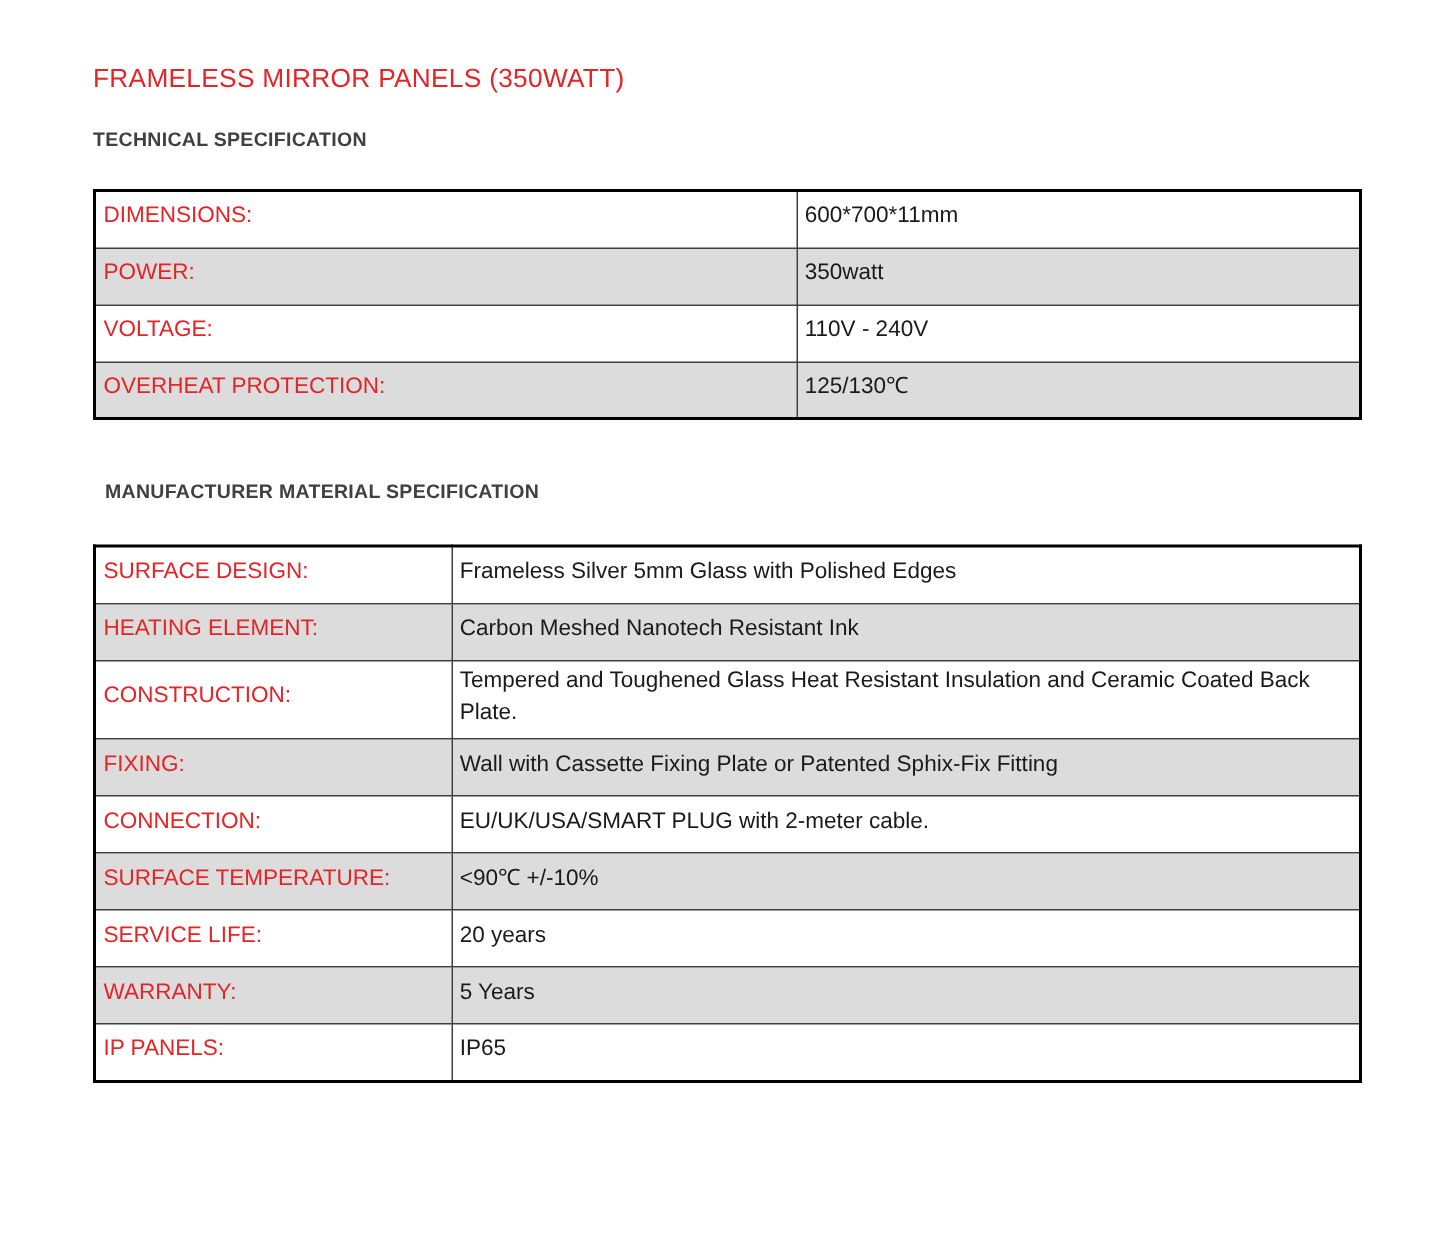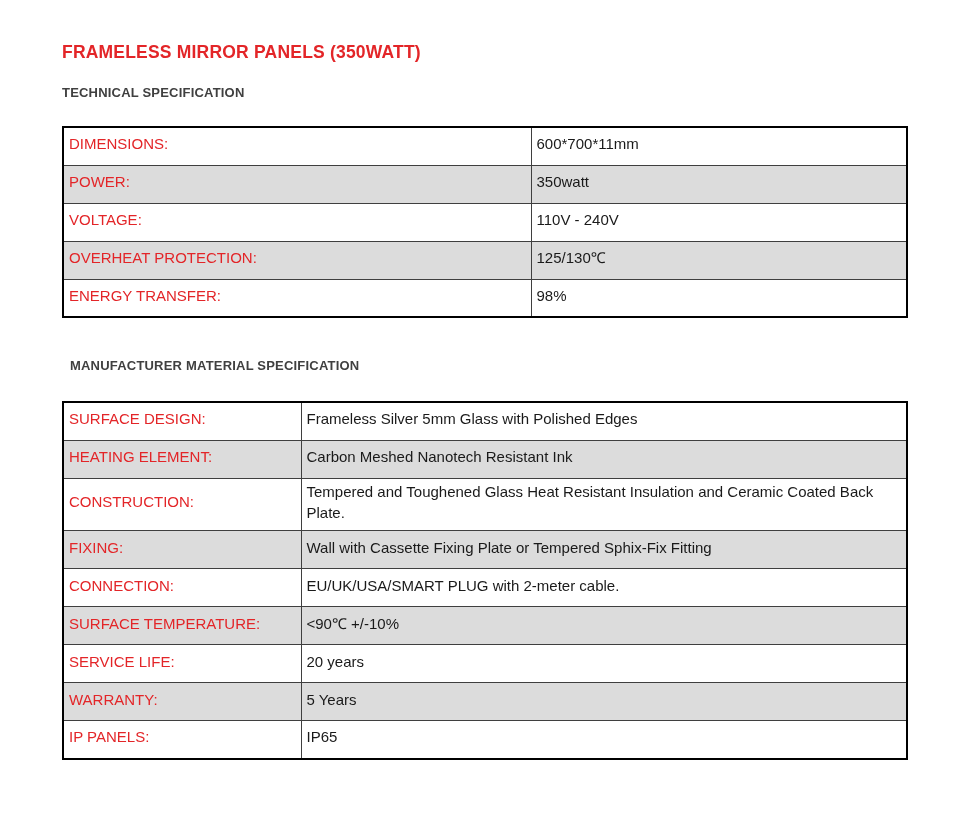--- a/index.html
+++ b/index.html
@@ -11,21 +11,21 @@
     color: #231f20;
     overflow: hidden;
   }
   .page {
     width: 960px;
     padding: 42px 52px 0 62px;
   }
   .doc-title {
     color: var(--accent, #e32528);
     font-size: 17.5px;
-    font-weight: 700;
+    font-weight: 400;
     letter-spacing: 0.2px;
   }
   .section-heading {
     color: #404040;
     font-size: 13px;
     font-weight: 700;
     letter-spacing: 0.2px;
   }
   .section-heading.first { margin-top: 22px; }
   .section-heading.second { margin-top: 40px; margin-left: 8px; }
@@ -77,24 +77,20 @@
         <td class="value">350watt</td>
       </tr>
       <tr>
         <td class="label">VOLTAGE:</td>
         <td class="value">110V - 240V</td>
       </tr>
       <tr>
         <td class="label">OVERHEAT PROTECTION:</td>
         <td class="value">125/130℃</td>
       </tr>
-      <tr>
-        <td class="label">ENERGY TRANSFER:</td>
-        <td class="value">98%</td>
-      </tr>
     </tbody>
   </table>
 
   <div class="section-heading second">MANUFACTURER MATERIAL SPECIFICATION</div>
 
   <table class="spec-table t2">
     <colgroup>
         <col class="c1">
         <col class="c2">
       </colgroup>
@@ -106,21 +102,21 @@
       <tr>
         <td class="label">HEATING ELEMENT:</td>
         <td class="value">Carbon Meshed Nanotech Resistant Ink</td>
       </tr>
       <tr class="tall">
         <td class="label">CONSTRUCTION:</td>
         <td class="value">Tempered and Toughened Glass Heat Resistant Insulation and Ceramic Coated Back Plate.</td>
       </tr>
       <tr>
         <td class="label">FIXING:</td>
-        <td class="value">Wall with Cassette Fixing Plate or Tempered Sphix-Fix Fitting</td>
+        <td class="value">Wall with Cassette Fixing Plate or Patented Sphix-Fix Fitting</td>
       </tr>
       <tr>
         <td class="label">CONNECTION:</td>
         <td class="value">EU/UK/USA/SMART PLUG with 2-meter cable.</td>
       </tr>
       <tr>
         <td class="label">SURFACE TEMPERATURE:</td>
         <td class="value">&lt;90℃ +/-10%</td>
       </tr>
       <tr>

